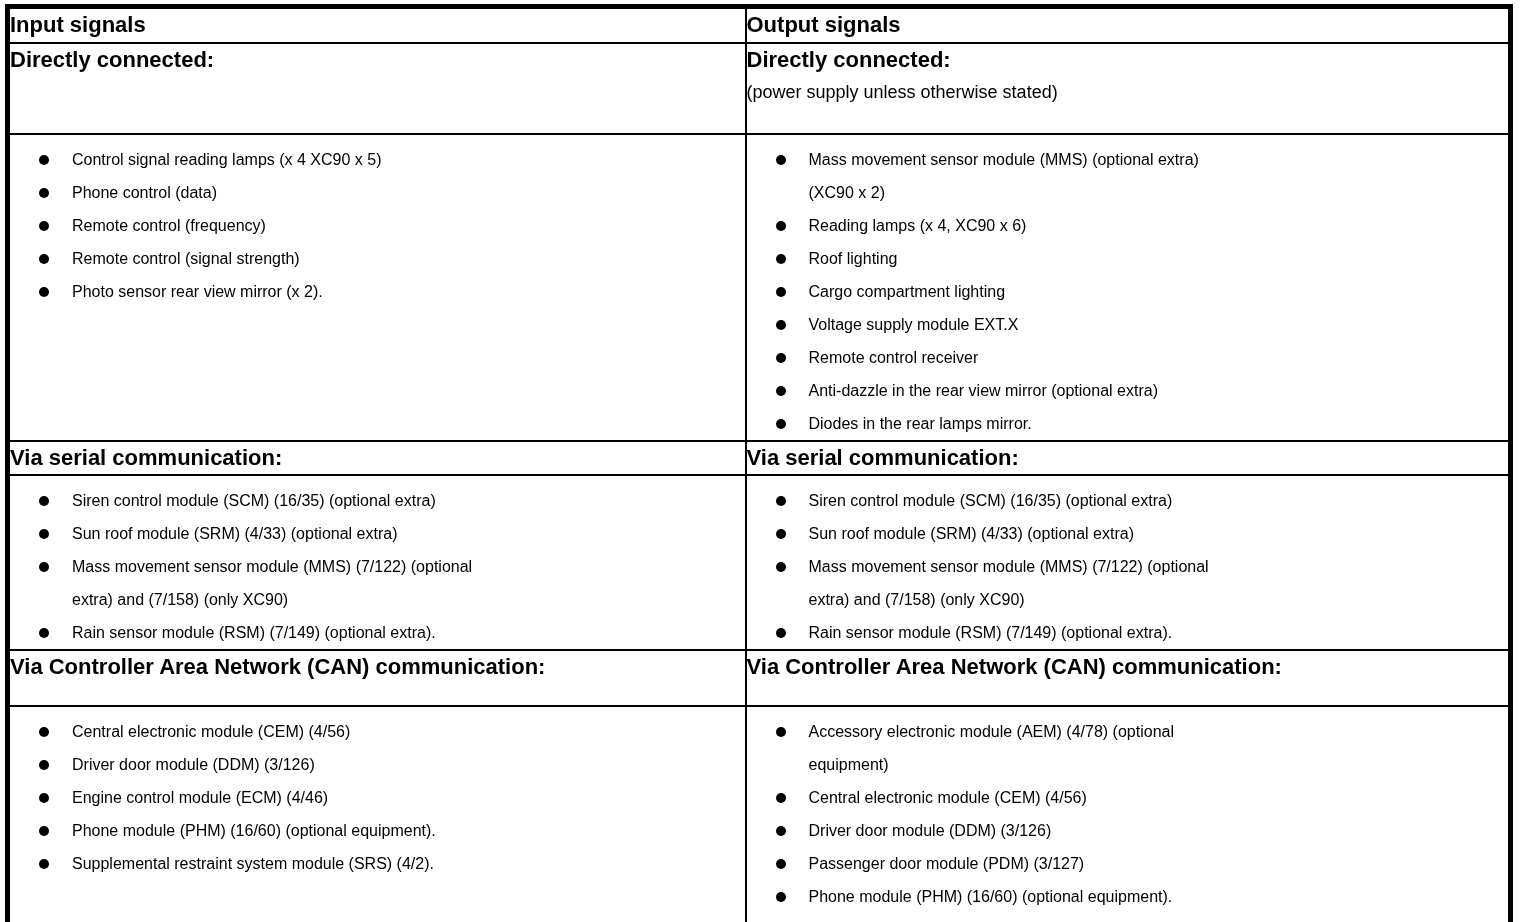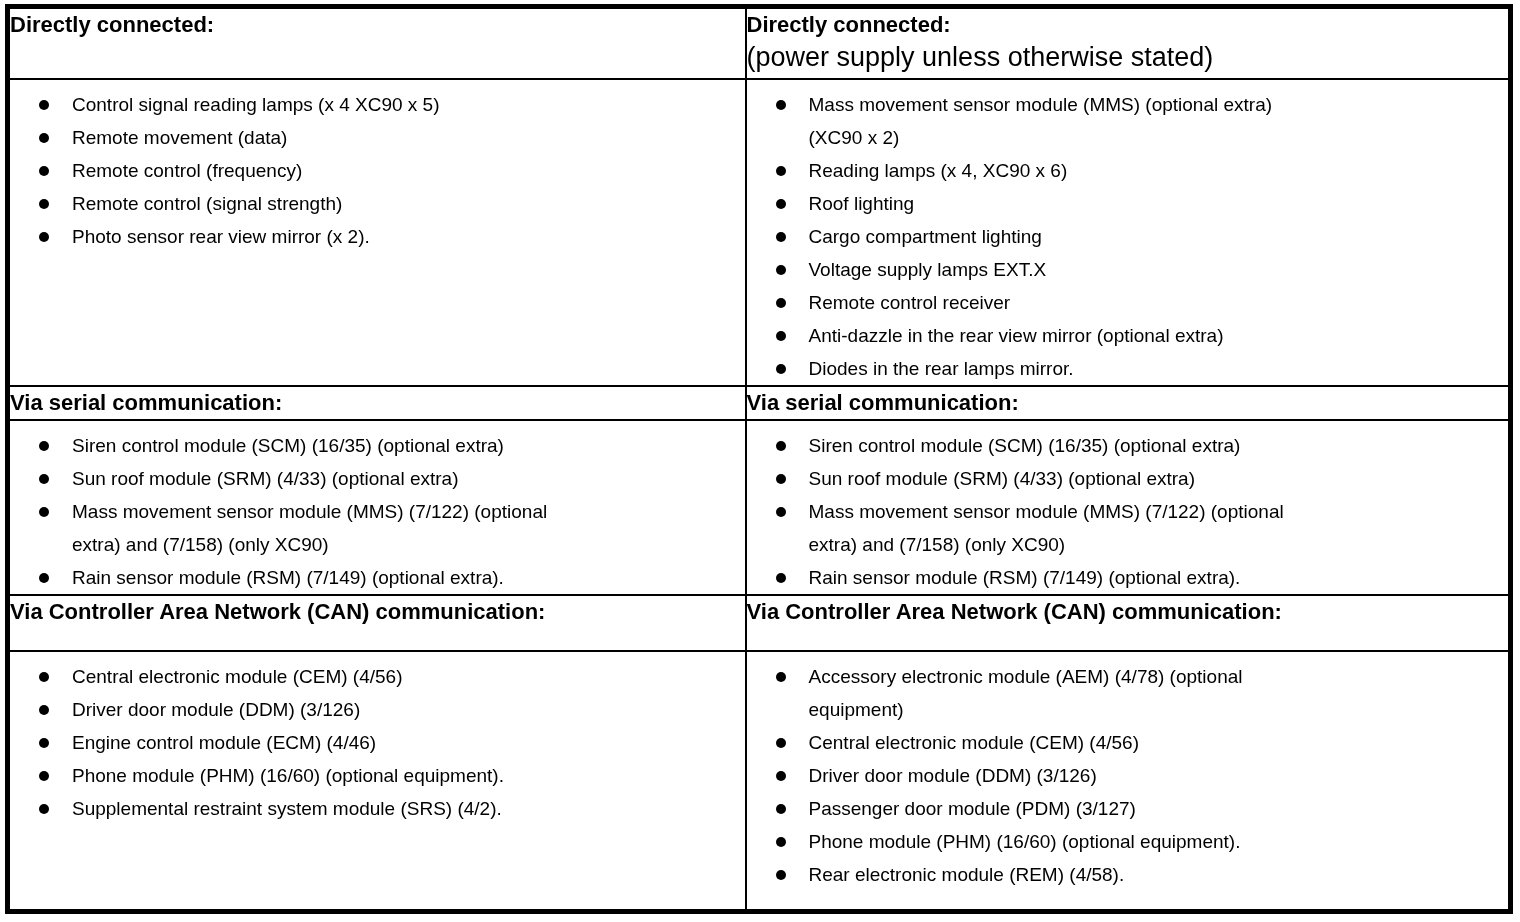--- a/index.html
+++ b/index.html
@@ -24,43 +24,43 @@
     border-collapse: collapse;
     table-layout: fixed;
     border: 5px solid #000;
   }
   table.signals td {
     border: 2px solid #000;
     vertical-align: top;
     padding: 0;
   }
   tr.r-header   { height: 36px; }
-  tr.r-title1   { height: 72px; }
+  tr.r-title1   { height: 91px; }
   tr.r-list1    { height: 306px; }
   tr.r-title2   { height: 32px; }
   tr.r-list2    { height: 174px; }
   tr.r-title3   { height: 56px; }
   tr.r-list3    { height: auto; }
 
   .hdr-cell, .title-cell {
     padding: 4px 8px 0 8px;
     font-size: 22px;
     line-height: 32px;
   }
   .t-bold { font-weight: 700; }
-  .t-sub  { font-weight: 400; font-size: 27px; }
+  .t-sub  { font-weight: 400; font-size: 18px; }
 
   ul.sig-list {
     list-style: none;
     margin: 0;
     padding: 8px 10px 0 8px;
   }
   ul.sig-list li {
     display: flex;
-    font-size: 19px;
+    font-size: 16px;
     line-height: 33px;
     font-weight: 400;
   }
   .bullet {
     flex: 0 0 10px;
     width: 10px;
     height: 10px;
     border-radius: 50%;
     background: #000;
     margin: 12px 0 0 21px;
@@ -73,41 +73,45 @@
 </head>
 <body>
 
 <table class="signals">
   <colgroup>
     <col style="width: 738px">
     <col>
   </colgroup>
 
   <tbody>
+      <tr class="r-header">
+    <td class="hdr-cell t-bold">Input signals</td>
+    <td class="hdr-cell t-bold">Output signals</td>
+  </tr>
 
   <tr class="r-title1">
     <td class="title-cell">
       <div class="t-bold">Directly connected:</div>
     </td>
     <td class="title-cell">
       <div class="t-bold">Directly connected:</div>
       <div class="t-sub">(power supply unless otherwise stated)</div>
     </td>
   </tr>
 
   <tr class="r-list1">
     <td>
       <ul class="sig-list">
         <li>
               <span class="bullet"></span>
               <span class="li-text">Control signal reading lamps (x 4 XC90 x 5)</span>
             </li>
         <li>
               <span class="bullet"></span>
-              <span class="li-text">Remote movement (data)</span>
+              <span class="li-text">Phone control (data)</span>
             </li>
         <li>
               <span class="bullet"></span>
               <span class="li-text">Remote control (frequency)</span>
             </li>
         <li>
               <span class="bullet"></span>
               <span class="li-text">Remote control (signal strength)</span>
             </li>
         <li>
@@ -130,21 +134,21 @@
         <li>
               <span class="bullet"></span>
               <span class="li-text">Roof lighting</span>
             </li>
         <li>
               <span class="bullet"></span>
               <span class="li-text">Cargo compartment lighting</span>
             </li>
         <li>
               <span class="bullet"></span>
-              <span class="li-text">Voltage supply lamps EXT.X</span>
+              <span class="li-text">Voltage supply module EXT.X</span>
             </li>
         <li>
               <span class="bullet"></span>
               <span class="li-text">Remote control receiver</span>
             </li>
         <li>
               <span class="bullet"></span>
               <span class="li-text">Anti-dazzle in the rear view mirror (optional extra)</span>
             </li>
         <li>

